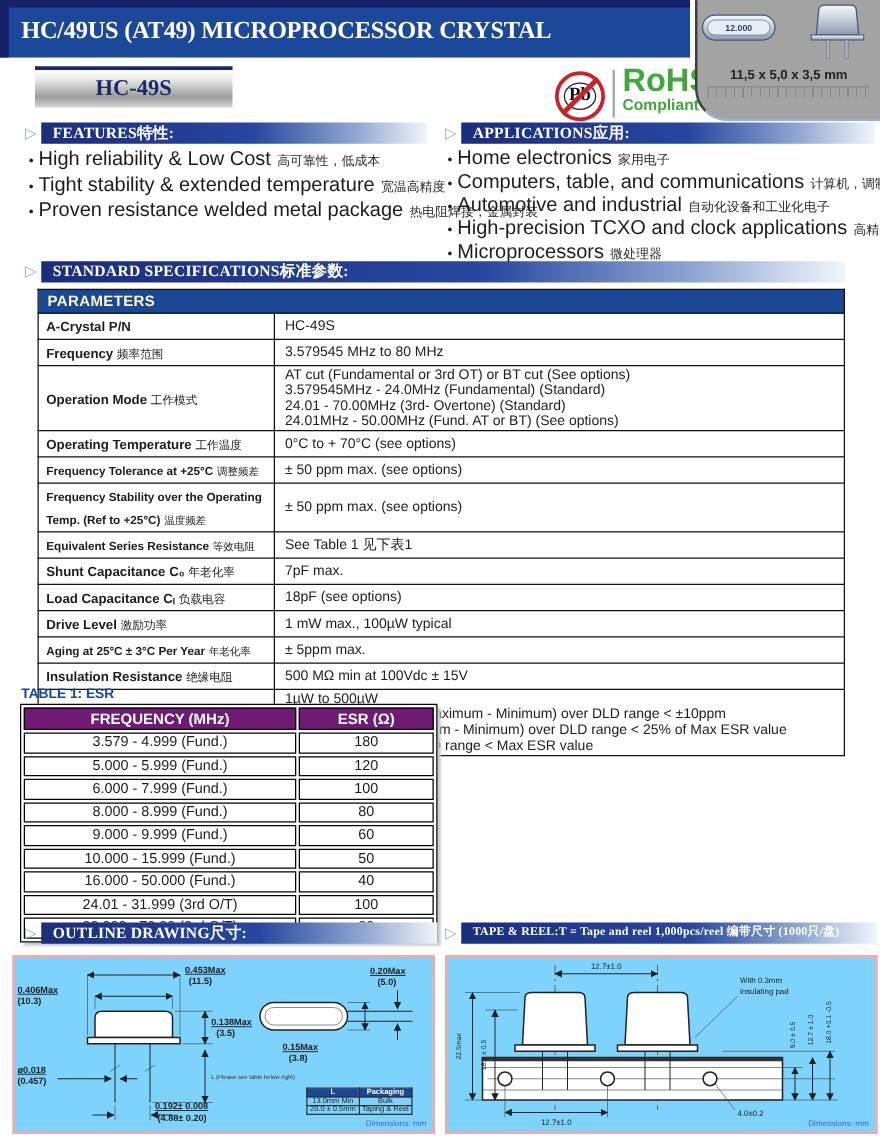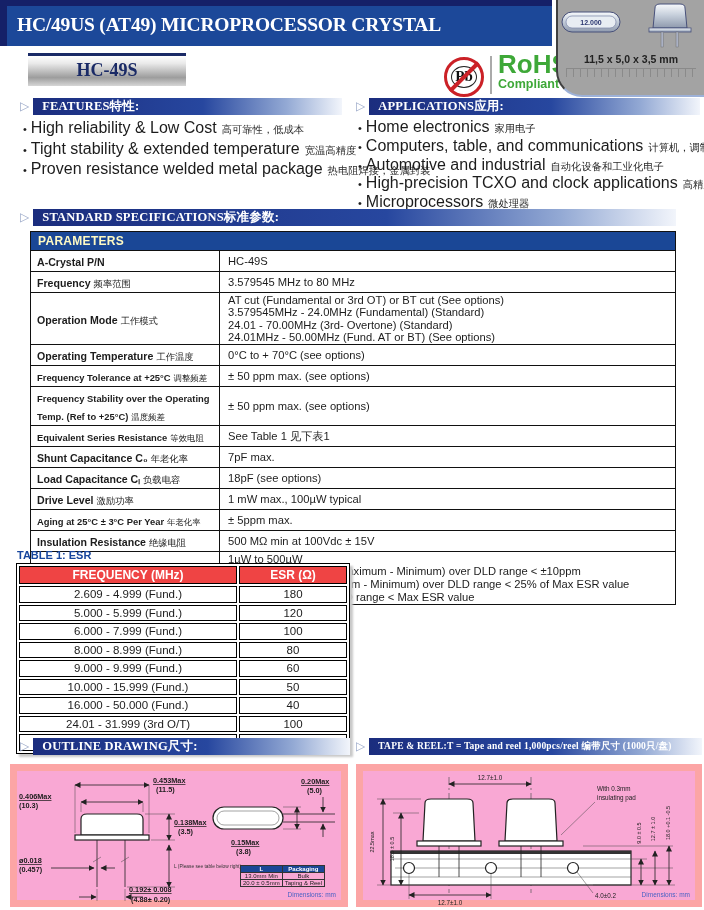--- a/index.html
+++ b/index.html
@@ -67,27 +67,27 @@
   .tight .p-en{font-size:9.4px;}
   .tight .p-cn{font-size:8.4px;}
   .value-cell{padding:0.5px 8px;vertical-align:middle;}
   .v-line{line-height:12.6px;font-size:11.2px;}
 
   
   .esr-label{position:absolute;left:17px;top:549px;font-weight:bold;font-size:11px;color:#17469e;}
   .esr-wrap{position:absolute;left:16px;top:563px;border:1px solid #000;background:#fff;
             box-shadow:3px 3px 2px #c9c9c9;}
   #esr-table{border-collapse:separate;border-spacing:2px;}
-  #esr-table th{background:#ef4444;color:#fff;font-size:12px;font-weight:bold;border:1px solid #000;
+  #esr-table th{background:#701a75;color:#fff;font-size:12px;font-weight:bold;border:1px solid #000;
                 padding:0 6px;height:16px;}
   #esr-table td{border:1px solid #000;font-size:11.5px;text-align:center;height:14.5px;padding:0 6px;}
   .esr-col-f{width:204px;} .esr-col-e{width:94px;}
 
   
-  .draw-box{position:absolute;border:7px solid #fca5a5;background:#f9a8d4;box-sizing:border-box;}
+  .draw-box{position:absolute;border:2px solid #fca5a5;background:#7dd3fc;box-sizing:border-box;}
   #outline-box{left:10px;top:764px;width:338px;height:143px;}
   #tape-box{left:356px;top:764px;width:346px;height:143px;}
   .draw-box svg{display:block;}
   .dims-note{position:absolute;right:5px;bottom:2px;color:#4a62c4;font-size:6.5px;}
   .mini-table{position:absolute;right:16px;bottom:13px;border-collapse:collapse;}
   .mini-table th{background:#1a4796;color:#fff;font-size:6px;padding:0 3px;border:0.5px solid #333;font-weight:bold;}
   .mini-table td{font-size:6px;border:0.5px solid #333;text-align:center;padding:0 2px;color:#222;}
 
   
   text{font-family:"Liberation Sans",sans-serif;fill:#1c1c1c;}
@@ -277,21 +277,21 @@
   <div class="esr-wrap">
     <table id="esr-table">
       <thead>
         <tr>
           <th class="esr-col-f">FREQUENCY (MHz)</th>
           <th class="esr-col-e">ESR (Ω)</th>
         </tr>
       </thead>
       <tbody id="esr-tbody">
           <tr class="esr-row">
-            <td>2.609 - 4.999 (Fund.)</td>
+            <td>3.579 - 4.999 (Fund.)</td>
             <td>180</td>
           </tr>
           <tr class="esr-row">
             <td>5.000 - 5.999 (Fund.)</td>
             <td>120</td>
           </tr>
           <tr class="esr-row">
             <td>6.000 - 7.999 (Fund.)</td>
             <td>100</td>
           </tr>

